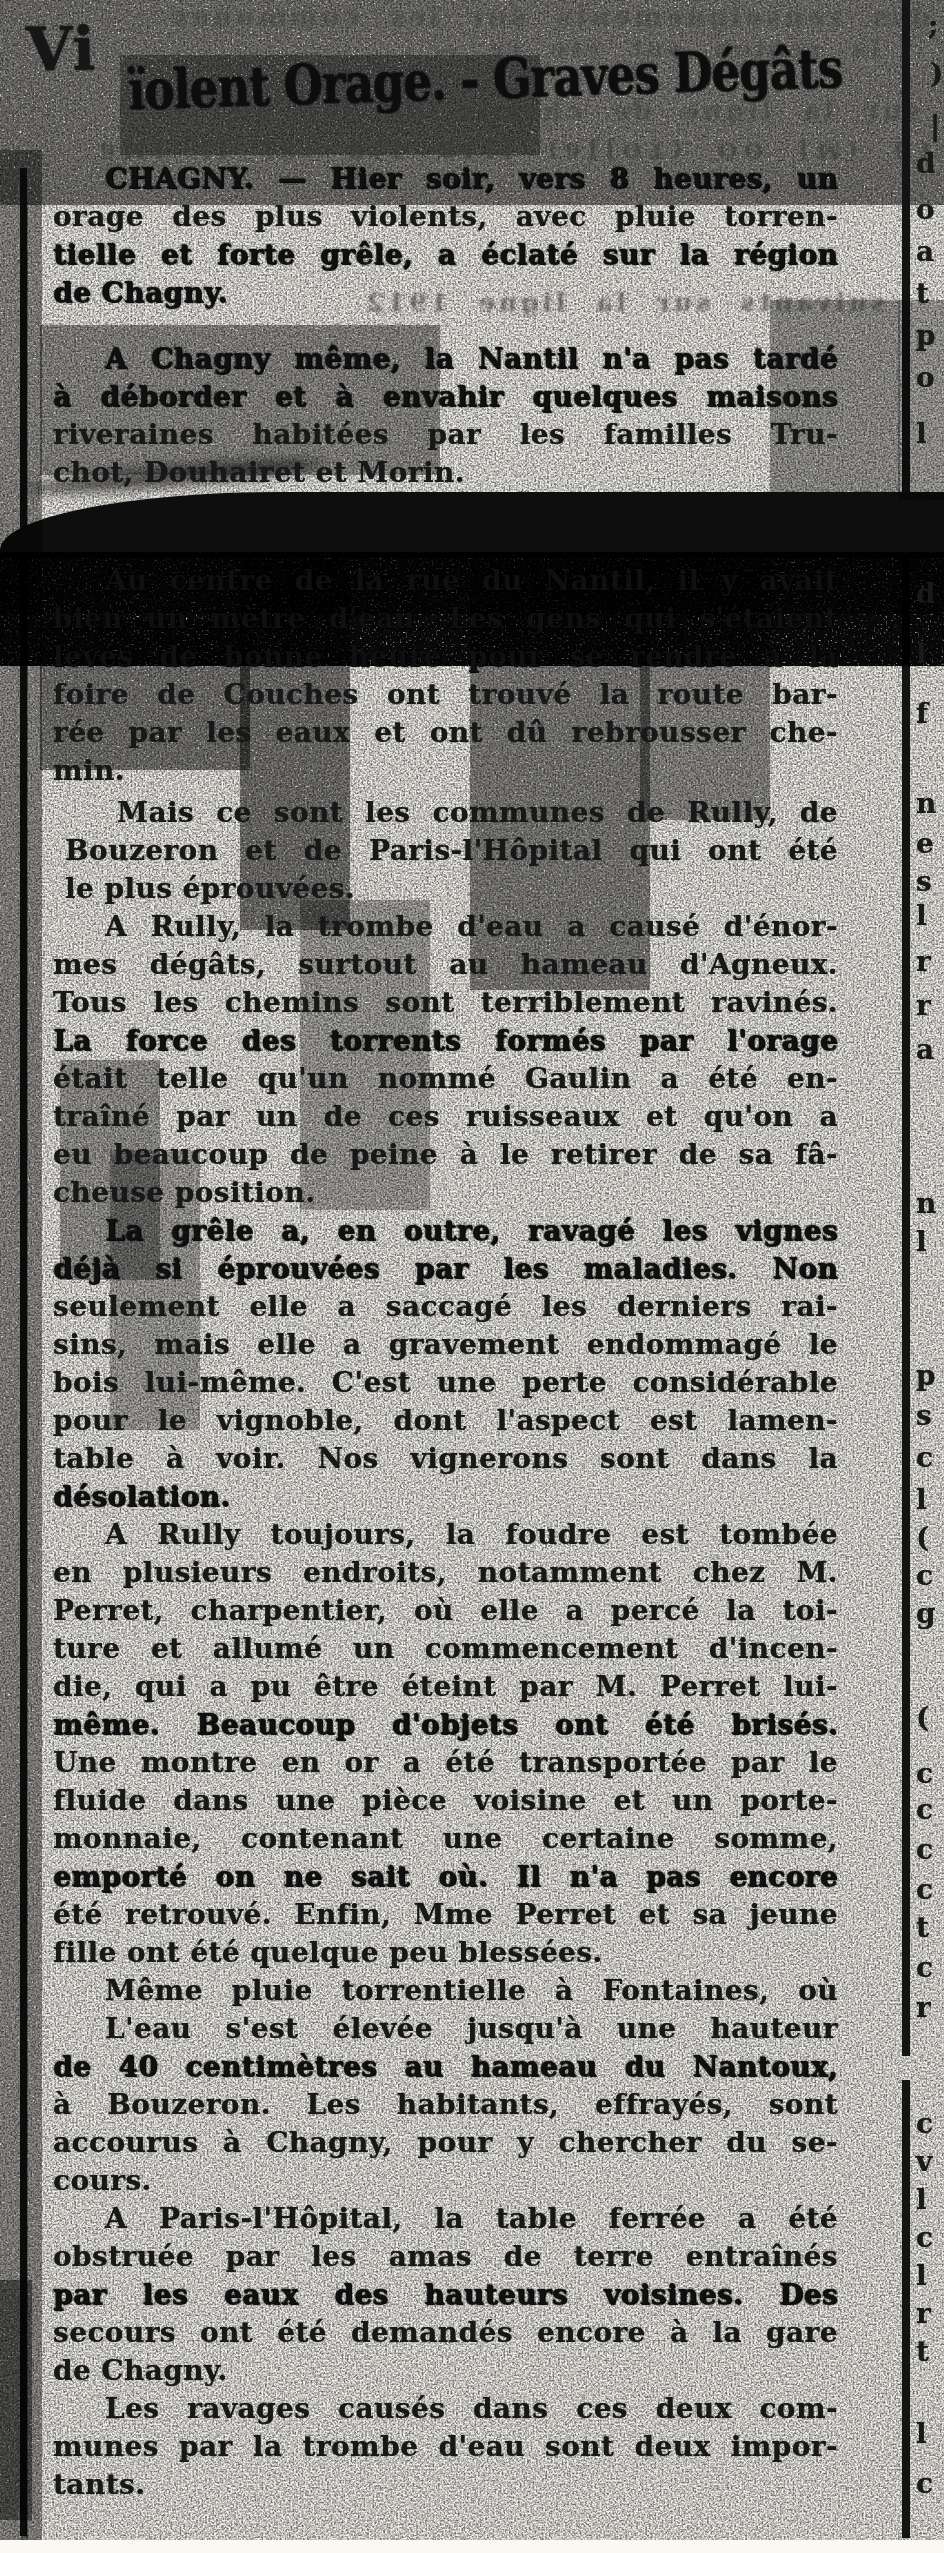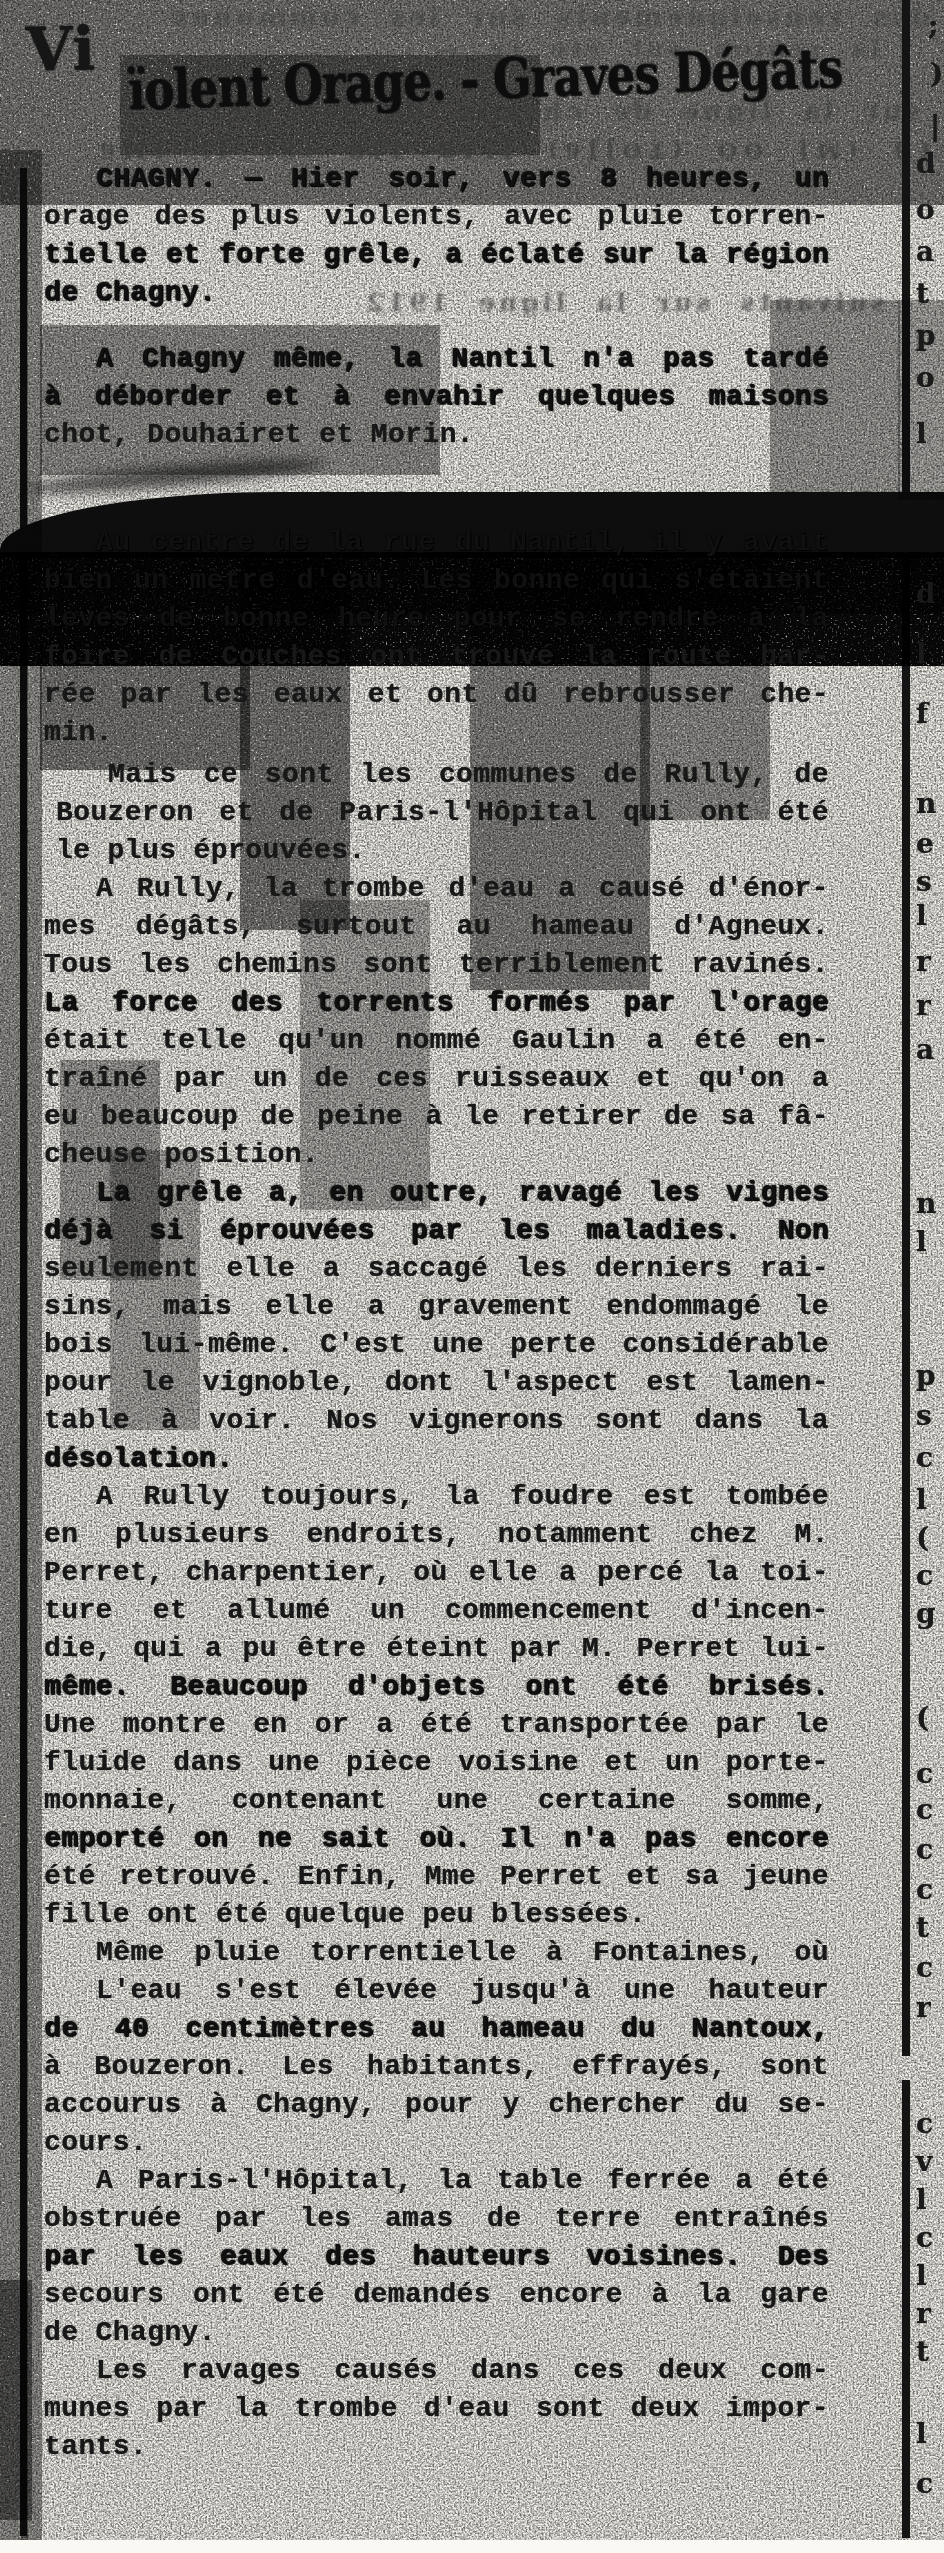--- a/index.html
+++ b/index.html
@@ -5,21 +5,21 @@
   html,body{margin:0;padding:0;background:#888;}
   #page{position:relative;width:944px;height:2553px;background:#f4f2ec;overflow:hidden;
         font-family:"DejaVu Serif","Liberation Serif",serif;color:#161616;}
   
   #masthead-fragment{position:absolute;left:26px;top:14px;font-size:60px;font-weight:700;
         letter-spacing:1px;text-shadow:0 0 2px #000;transform:rotate(-1deg);}
   #headline{position:absolute;left:128px;top:58px;font-size:54px;font-weight:700;white-space:nowrap;
         transform:rotate(-1.8deg) scaleX(.83);transform-origin:left center;letter-spacing:-1px;
         text-shadow:0 0 2px rgba(0,0,0,.9),1px 1px 1px rgba(0,0,0,.6);filter:blur(.3px);color:#0d0d0d;}
   
-  #column{position:absolute;left:44px;top:160px;width:785px;font-family:Liberation Mono, monospace;}
+  #column{position:absolute;left:53px;top:160px;width:785px;}
   .par{margin:0;}
   .line{height:38px;line-height:38px;font-size:28px;font-weight:700;letter-spacing:.4px;
         text-align:justify;text-align-last:justify;white-space:nowrap;color:#181818;
         text-shadow:0 0 1px rgba(0,0,0,.75);}
   .line.last{text-align-last:left;}
   .line.first{text-indent:52px;}
   .line.smear{filter:blur(.45px);text-shadow:0 0 2px #000,1px 1px 1px #000;color:#101010;}
   
   .rule{position:absolute;background:#141414;}
   #rule-left{left:20px;top:168px;width:7px;height:2368px;box-shadow:1px 40px 0 rgba(20,20,20,.4);}
@@ -102,25 +102,26 @@
   <div id="column">
       <div class="par" style="margin-top: 0px;">
         <div class="line first smear">CHAGNY. — Hier soir, vers 8 heures, un</div>
         <div class="line">orage des plus violents, avec pluie torren-</div>
         <div class="line smear">tielle et forte grêle, a éclaté sur la région</div>
         <div class="line last smear">de Chagny.</div>
       </div>
       <div class="par" style="margin-top: 28px;">
         <div class="line first smear">A Chagny même, la Nantil n'a pas tardé</div>
         <div class="line smear">à déborder et à envahir quelques maisons</div>
+        <div class="line">riveraines habitées par les familles Tru-</div>
         <div class="line last">chot, Douhairet et Morin.</div>
       </div>
       <div class="par" style="margin-top: 70px;">
         <div class="line first smear">Au centre de la rue du Nantil, il y avait</div>
-        <div class="line smear">bien un mètre d'eau. Les bonne qui s'étaient</div>
+        <div class="line smear">bien un mètre d'eau. Les gens qui s'étaient</div>
         <div class="line smear">levés de bonne heure pour se rendre à la</div>
         <div class="line">foire de Couches ont trouvé la route bar-</div>
         <div class="line">rée par les eaux et ont dû rebrousser che-</div>
         <div class="line last">min.</div>
       </div>
       <div class="par" style="margin-top: 4px; margin-left: 12px;">
         <div class="line first">Mais ce sont les communes de Rully, de</div>
         <div class="line">Bouzeron et de Paris-l'Hôpital qui ont été</div>
         <div class="line last">le plus éprouvées.</div>
       </div>

